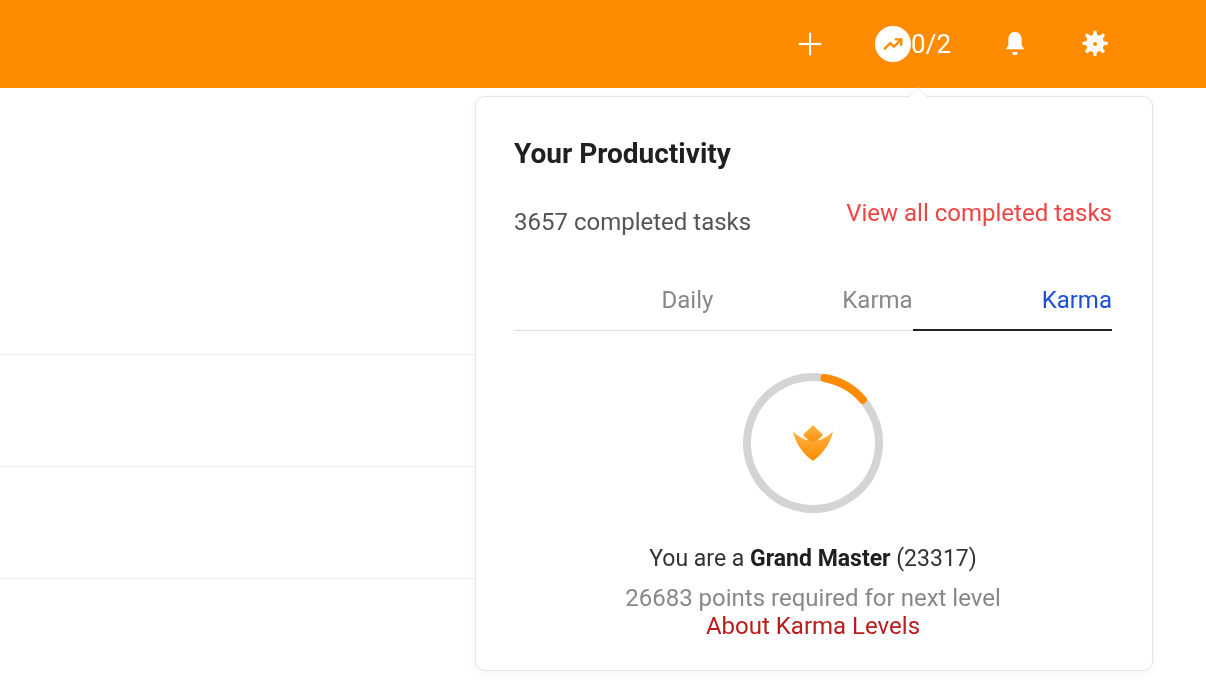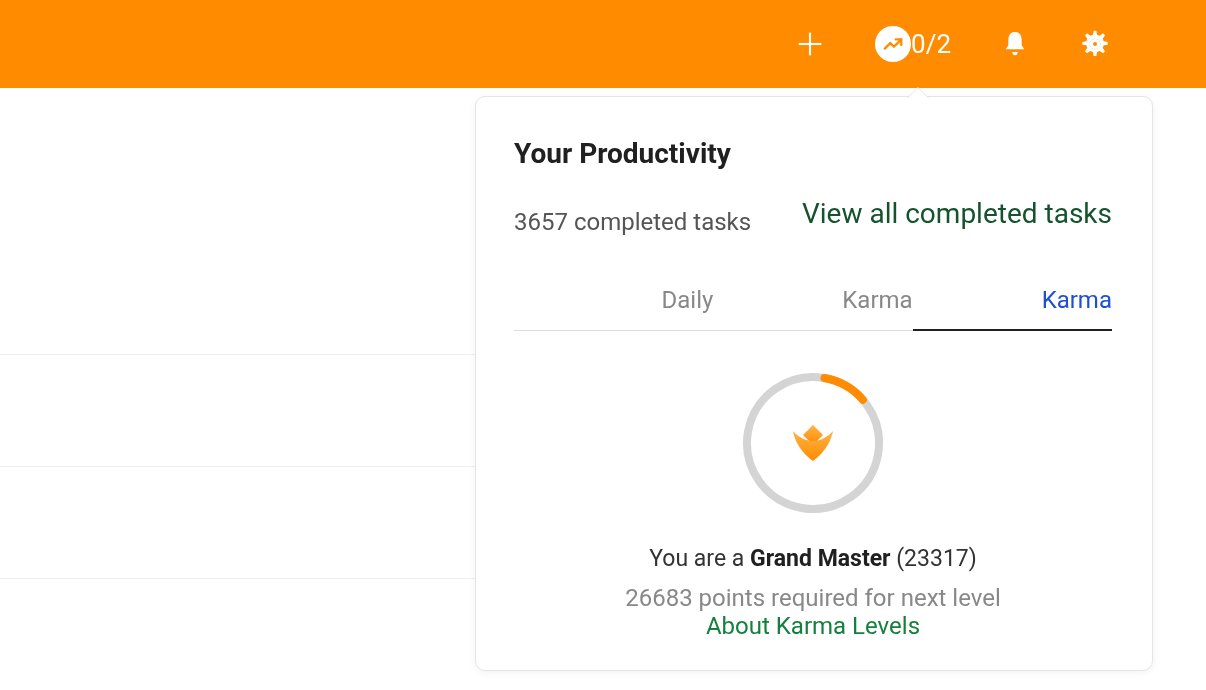--- a/index.html
+++ b/index.html
@@ -110,22 +110,22 @@
       justify-content: space-between;
       align-items: center;
       margin-bottom: 50px;
     }
     .completed-text {
       font-size: 24px;
       color: #555;
       margin-top: 18px;
     }
     .view-all {
-      font-size: 28px;
-      color: #14532d;
+      font-size: 24px;
+      color: #ef4444;
       cursor: pointer;
       text-decoration: none;
     }
     .tabs {
       display: flex;
       border-bottom: 1px solid #ddd;
       margin-bottom: 40px;
     }
     .tab {
       flex: 1;
@@ -196,21 +196,21 @@
     }
     .points-line {
       text-align: center;
       font-size: 24px;
       color: #888;
     }
     .about-link {
       display: block;
       text-align: center;
       font-size: 24px;
-      color: #15803d;
+      color: #b91c1c;
       cursor: pointer;
     }
   </style>
 </head>
 <body>
 
 <div class="header">
   <div class="header-icon">
     <svg width="34" height="34" viewBox="0 0 24 24">
       <line x1="12" y1="4" x2="12" y2="20" stroke="#fff" stroke-width="1.5"></line>

